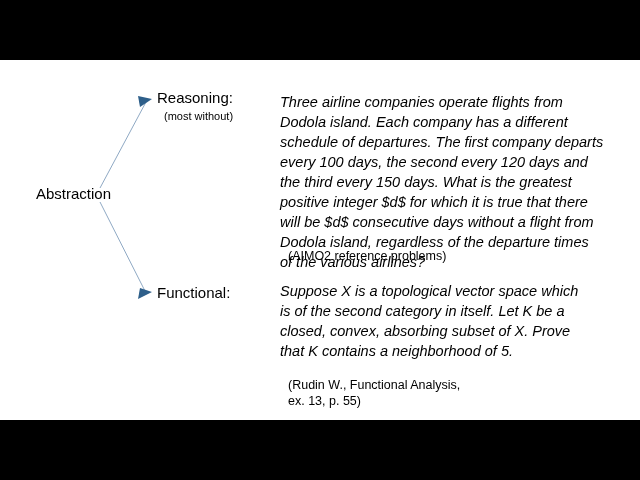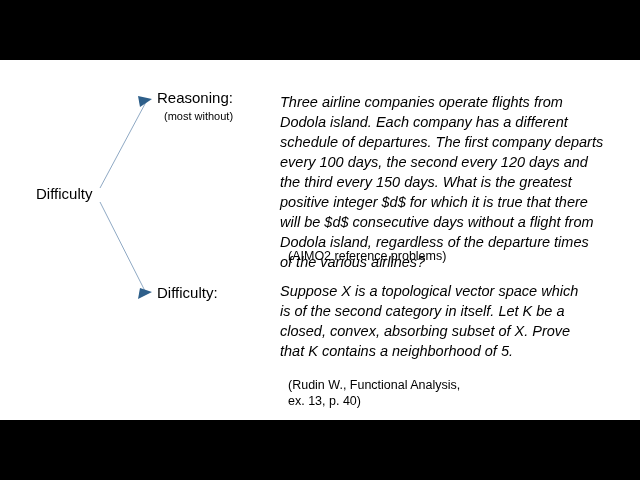--- a/index.html
+++ b/index.html
@@ -117,29 +117,29 @@
 
 <div id="slide">
 
   <svg id="connectors" viewBox="0 0 640 360" xmlns="http://www.w3.org/2000/svg">
     <line x1="100" y1="128" x2="146" y2="42" stroke="#8fa9c4" stroke-width="1"></line>
     <line x1="100" y1="142" x2="146" y2="233" stroke="#8fa9c4" stroke-width="1"></line>
     <polygon points="138,36 152,39 140,47" fill="#2e5f8a"></polygon>
     <polygon points="138,239 152,232 140,228" fill="#2e5f8a"></polygon>
   </svg>
 
-  <div class="node-label" id="difficulty-label">Difficulty</div>
+  <div class="node-label" id="difficulty-label">Abstraction</div>
 
   <div class="node-label" id="reasoning-label">Reasoning:</div>
 
   <div class="sub-label" id="reasoning-sub">(most without)</div>
 
-  <div class="node-label" id="abstraction-label">Difficulty:</div>
+  <div class="node-label" id="abstraction-label">Functional:</div>
 
   <div class="body-text" id="reasoning-text">Three airline companies operate flights from Dodola island. Each company has a different schedule of departures. The first company departs every 100 days, the second every 120 days and the third every 150 days. What is the greatest positive integer $d$ for which it is true that there will be $d$ consecutive days without a flight from Dodola island, regardless of the departure times of the various airlines?</div>
 
   <div class="source-note" id="aimo-note">(AIMO2 reference problems)</div>
 
   <div class="body-text" id="abstraction-text">Suppose X is a topological vector space which is of the second category in itself. Let K be a closed, convex, absorbing subset of X. Prove that K contains a neighborhood of 5.</div>
 
-  <div class="source-note" id="rudin-note">(Rudin W., Functional Analysis, ex. 13, p. 40)</div>
+  <div class="source-note" id="rudin-note">(Rudin W., Functional Analysis, ex. 13, p. 55)</div>
 
 </div>
 
 </body></html>

